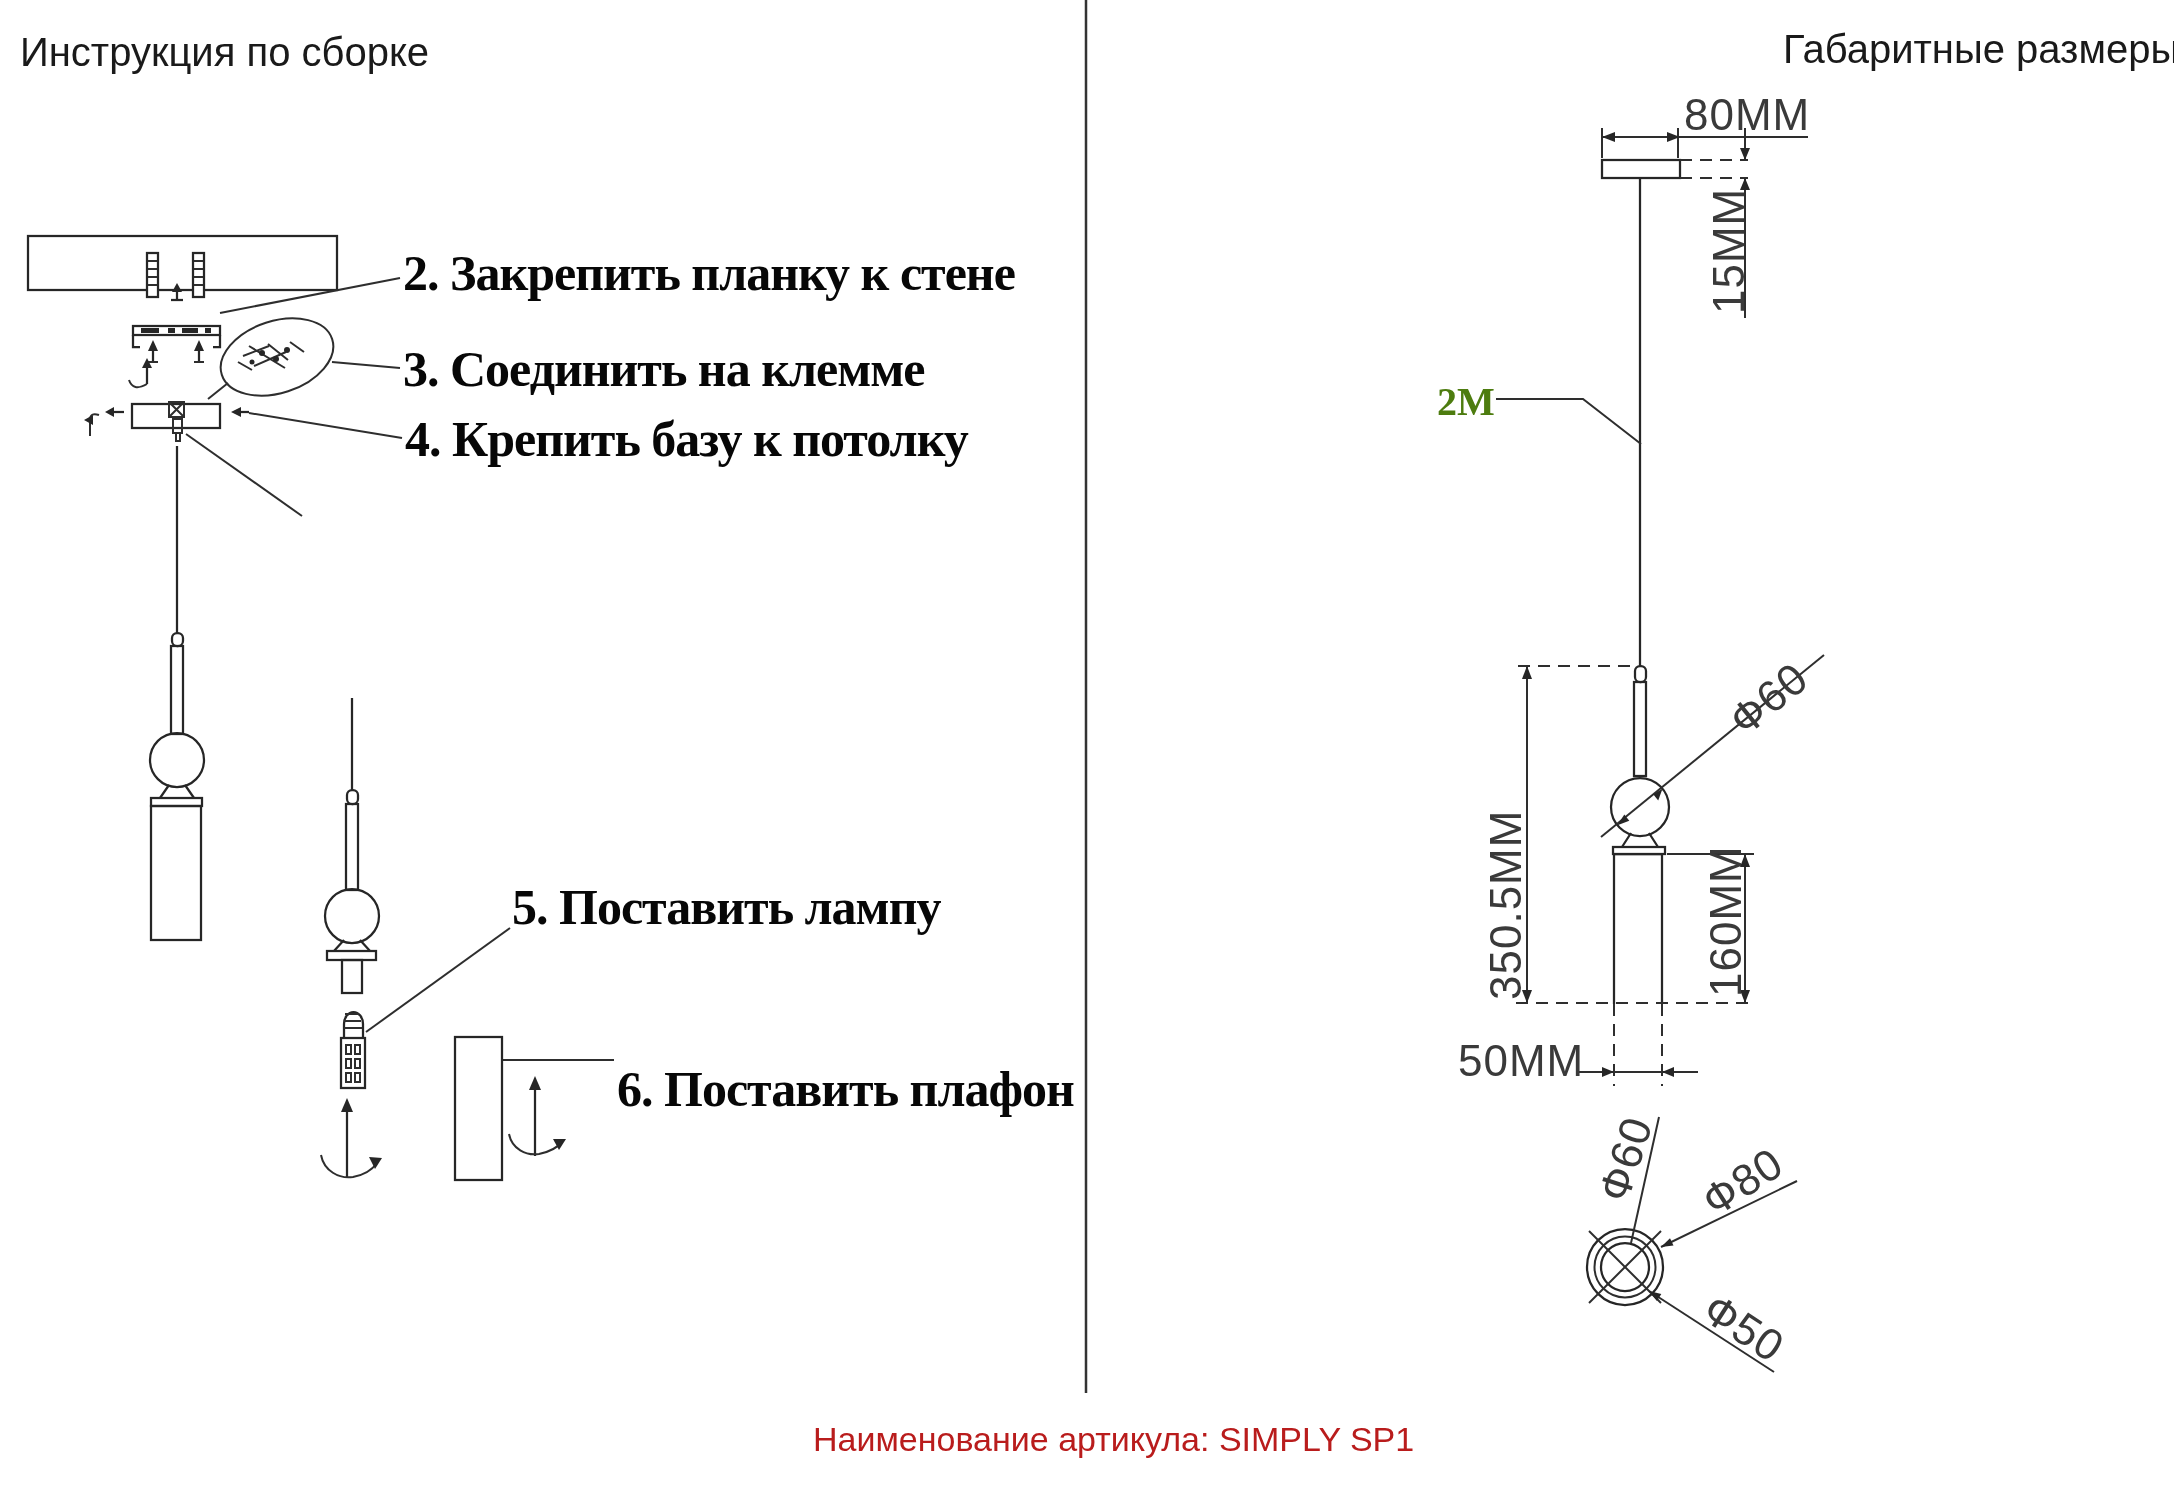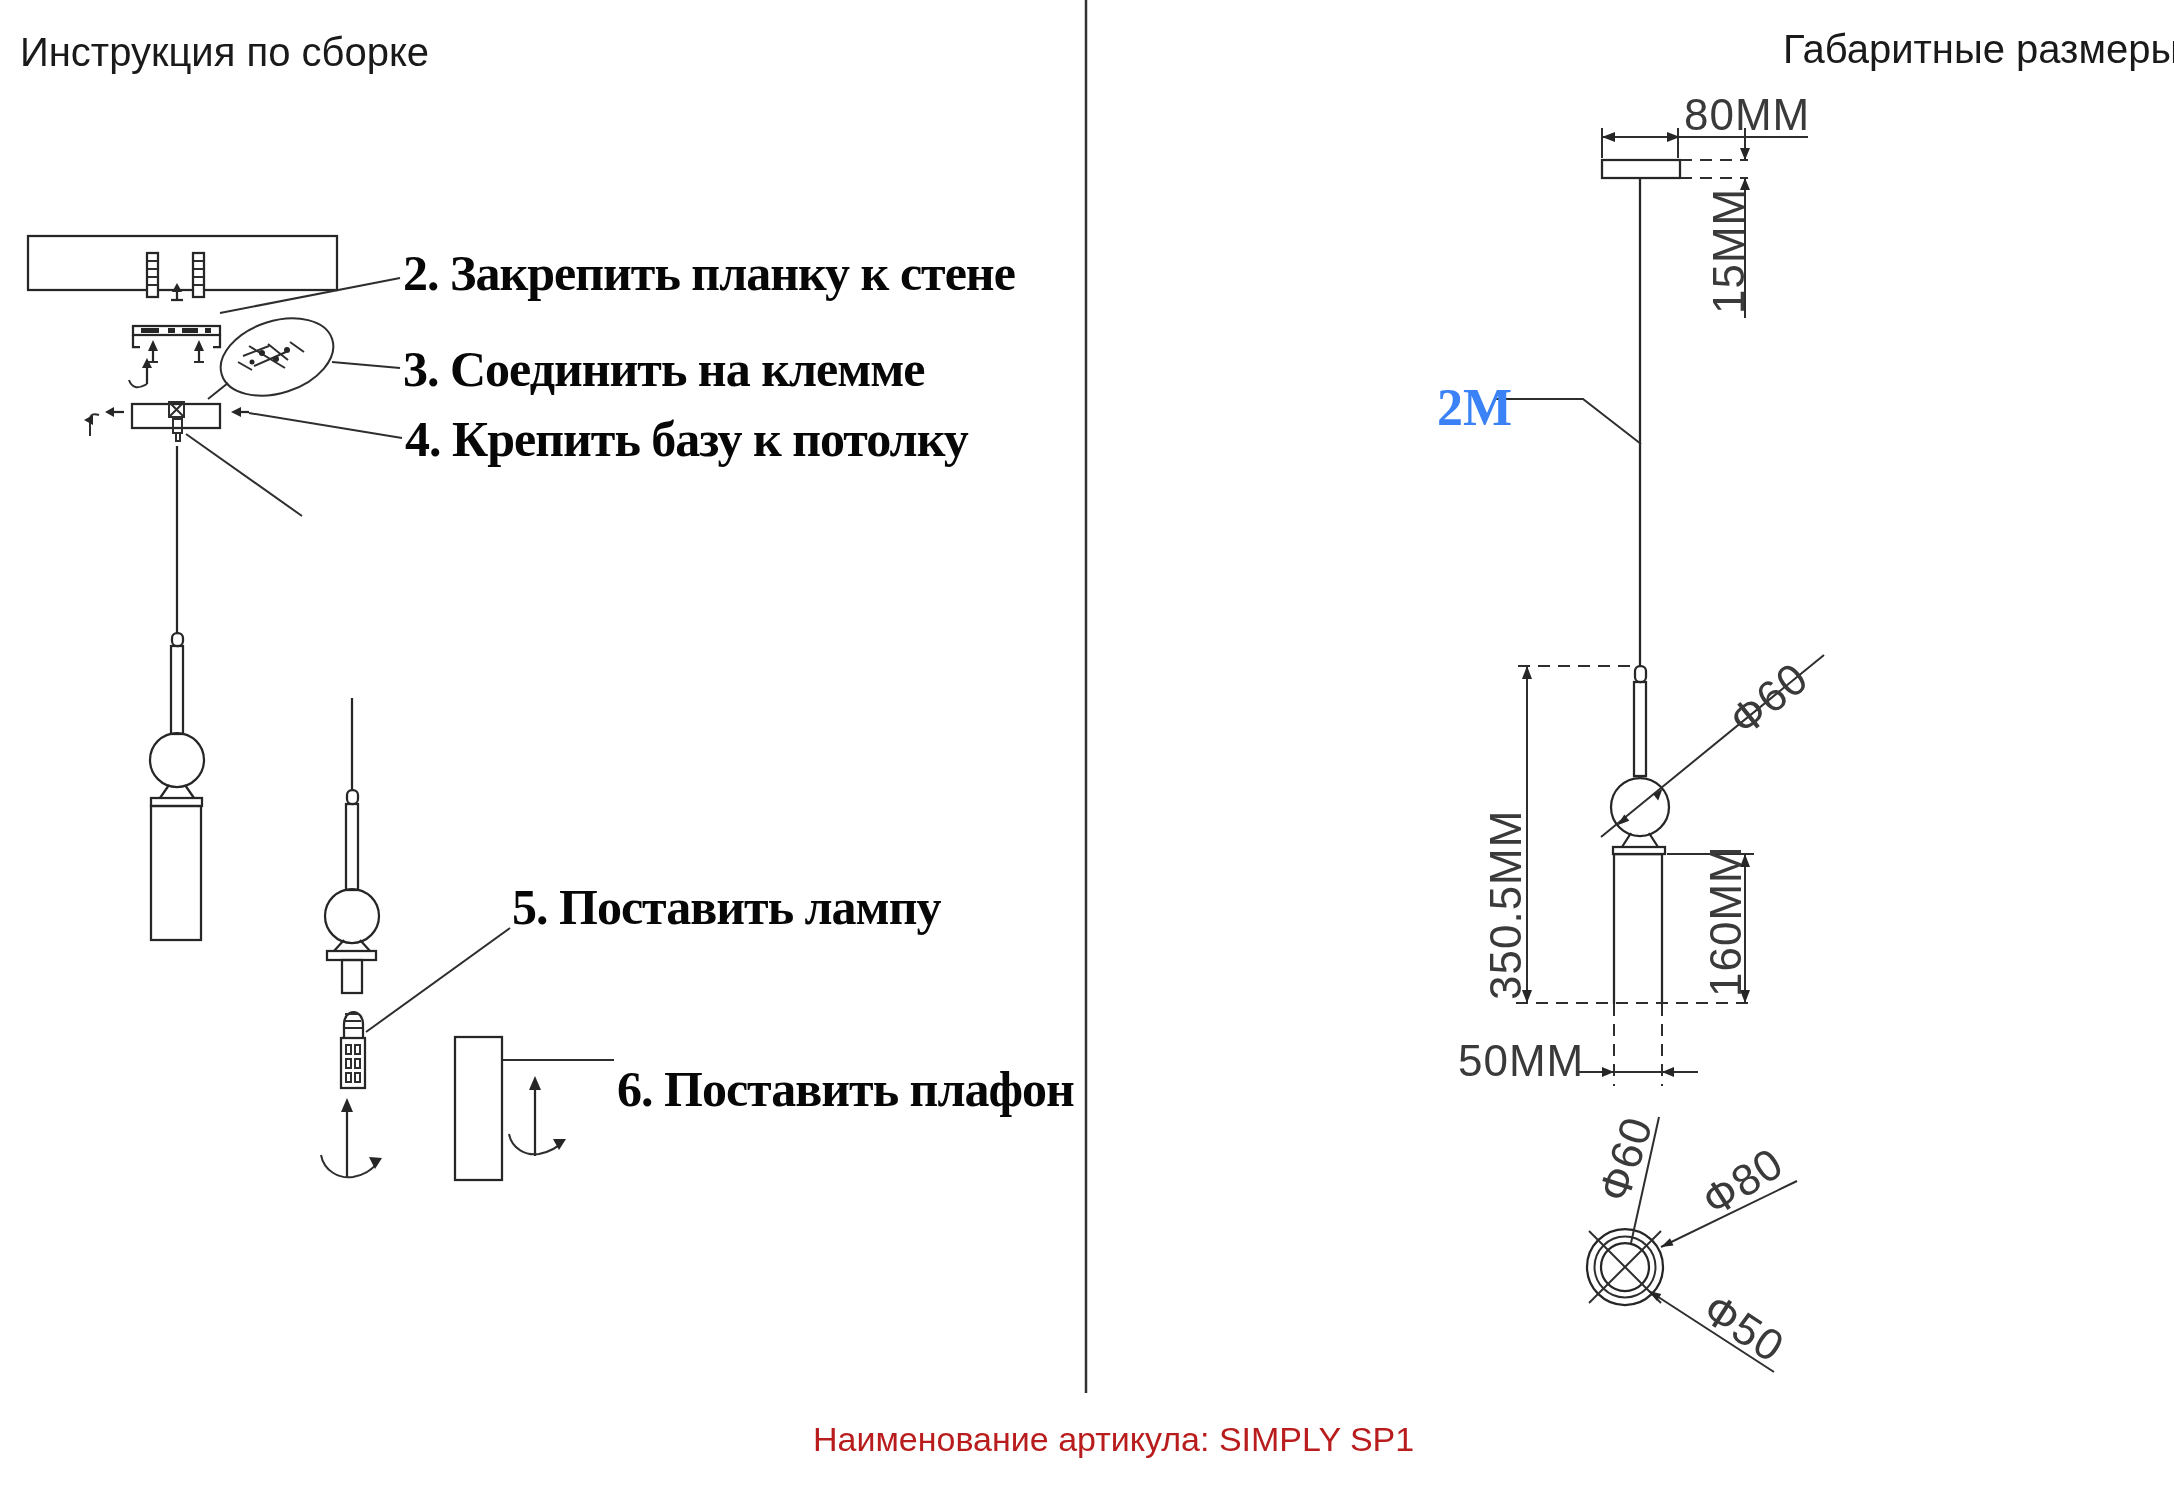--- a/index.html
+++ b/index.html
@@ -7,21 +7,21 @@
     position:relative;
     width:2174px;height:1500px;
     background:#ffffff;
     overflow:hidden;
     font-family:"Liberation Sans","DejaVu Sans",sans-serif;
   }
   .abs{position:absolute;white-space:nowrap;}
   .t-title{font-size:40px;color:#1a1a1a;}
   .t-step{font-family:"Liberation Serif","DejaVu Serif",serif;font-weight:bold;font-size:50px;color:#070707;letter-spacing:-1px;}
   .t-dim{font-size:44px;color:#3a3a3a;letter-spacing:1px;}
-  .t-dim-bold{font-family:"Liberation Serif","DejaVu Serif",serif;font-weight:bold;font-size:52px;color:#3b82f6;}
+  .t-dim-bold{font-family:"Liberation Serif","DejaVu Serif",serif;font-weight:bold;font-size:40px;color:#4d7c0f;}
   .t-footer{font-size:34px;color:#b91c1c;margin-left:40px;}
   .rot-ccw{transform:rotate(-90deg);transform-origin:0 0;}
   svg{position:absolute;left:0;top:0;}
   .ln{stroke:#262626;stroke-width:2.25;fill:none;}
   .ln-thin{stroke:#2e2e2e;stroke-width:2;fill:none;}
   .dash{stroke-dasharray:12 8;}
   .fillb{fill:#262626;stroke:none;}
   .wht{fill:#ffffff;}
 </style>
 </head>

